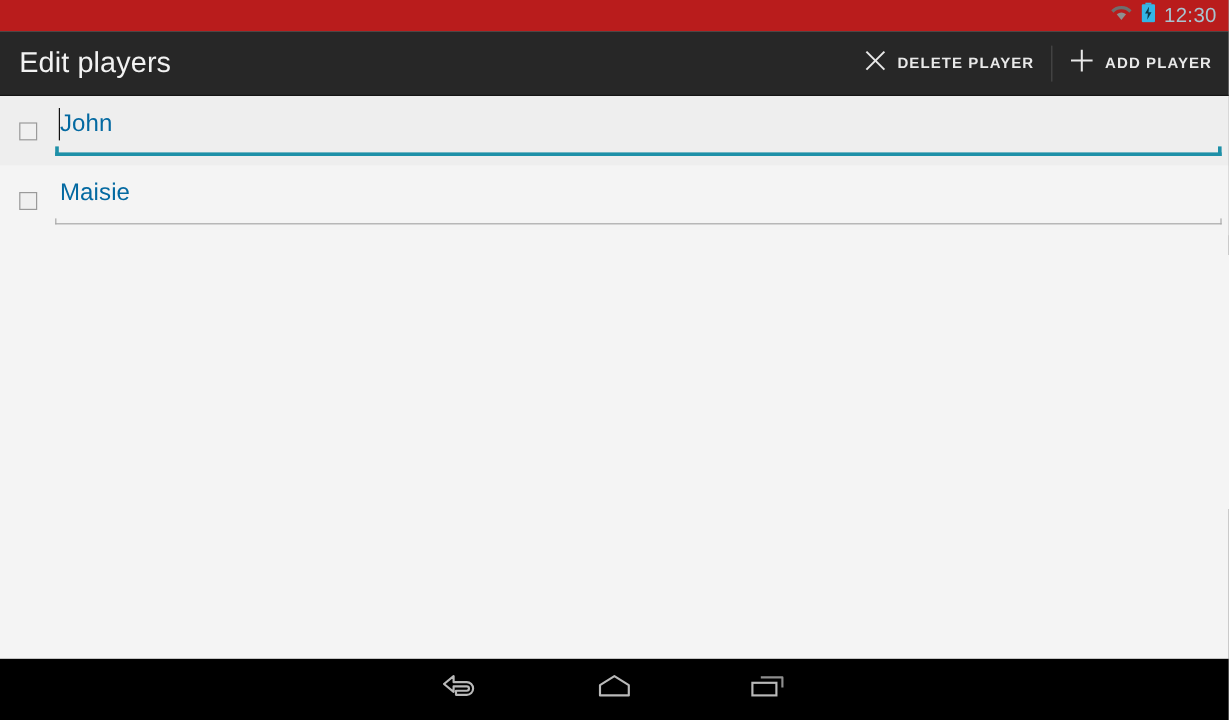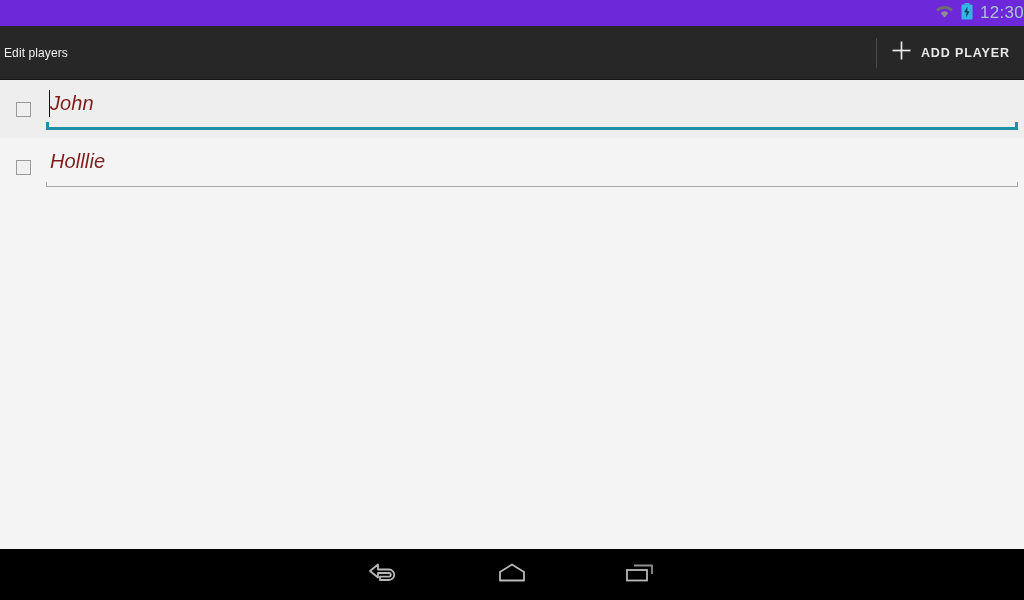--- a/index.html
+++ b/index.html
@@ -18,24 +18,25 @@
     overflow: hidden;
     background: #f4f4f4;
   }
 
   
   .status-bar {
     position: absolute;
     top: 0; left: 0;
     width: 1024px;
     height: 26px;
-    background: #6d28d9;
+    background: #b91c1c;
     display: flex;
     align-items: center;
     justify-content: flex-end;
+    padding-right: 10px;
     box-sizing: border-box;
   }
   .status-icons {
     display: flex;
     align-items: center;
     gap: 7px;
   }
   .wifi-icon { display: block; }
   .battery-icon { display: block; }
   .status-clock {
@@ -53,22 +54,22 @@
     width: 1024px;
     height: 54px;
     background: #272727;
     border-bottom: 1px solid #151515;
     box-sizing: border-box;
     display: flex;
     align-items: center;
   }
   .action-title {
     color: #f2f2f2;
-    font-size: 12px;
-    margin-left: 4px;
+    font-size: 24px;
+    margin-left: 16px;
     font-weight: normal;
     letter-spacing: 0.1px;
     white-space: nowrap;
   }
   .action-spacer { flex: 1 1 auto; }
   .action-items {
     display: flex;
     align-items: stretch;
     height: 54px;
   }
@@ -135,25 +136,24 @@
     position: relative;
     flex: 1 1 auto;
     height: 58px;
     margin-right: 6px;
   }
   .field-text {
     position: absolute;
     left: 4px;
     top: 11px;
     font-size: 20px;
-    color: #7f1d1d;
+    color: #0369a1;
     line-height: 24px;
     white-space: nowrap;
     letter-spacing: 0.1px;
-    font-style: italic;
   }
   
   .caret {
     position: absolute;
     left: 3px;
     top: 10px;
     width: 1px;
     height: 27px;
     background: #111;
   }
@@ -250,20 +250,29 @@
       </span>
       <span class="status-clock">12:30</span>
     </div>
   </div>
 
   <div class="action-bar">
     <div class="action-title">Edit players</div>
     <div class="action-spacer"></div>
     <div class="action-items">
 
+      <div class="action-item">
+        <span>
+          <svg width="19" height="19" viewBox="0 0 19 19">
+            <line x1="2" y1="2" x2="17" y2="17" stroke="#e9e9e9" stroke-width="1.7"></line>
+            <line x1="17" y1="2" x2="2" y2="17" stroke="#e9e9e9" stroke-width="1.7"></line>
+          </svg>
+        </span>
+        <span class="action-label">DELETE PLAYER</span>
+      </div>
 
       <div class="action-divider"></div>
 
       <div class="action-item">
         <span>
           <svg width="21" height="21" viewBox="0 0 21 21">
             <line x1="10.5" y1="1.5" x2="10.5" y2="19.5" stroke="#e9e9e9" stroke-width="1.7"></line>
             <line x1="1.5" y1="10.5" x2="19.5" y2="10.5" stroke="#e9e9e9" stroke-width="1.7"></line>
           </svg>
         </span>
@@ -289,21 +298,21 @@
         </span>
       </div>
     </div>
 
 
     <div class="player-row">
       <div class="row-check-wrap">
         <span class="checkbox"></span>
       </div>
       <div class="field-wrap">
-        <span class="field-text">Holllie</span>
+        <span class="field-text">Maisie</span>
         <span class="underline">
           <span class="tick-l"></span>
           <span class="bar"></span>
           <span class="tick-r"></span>
         </span>
       </div>
     </div>
 
 
 

